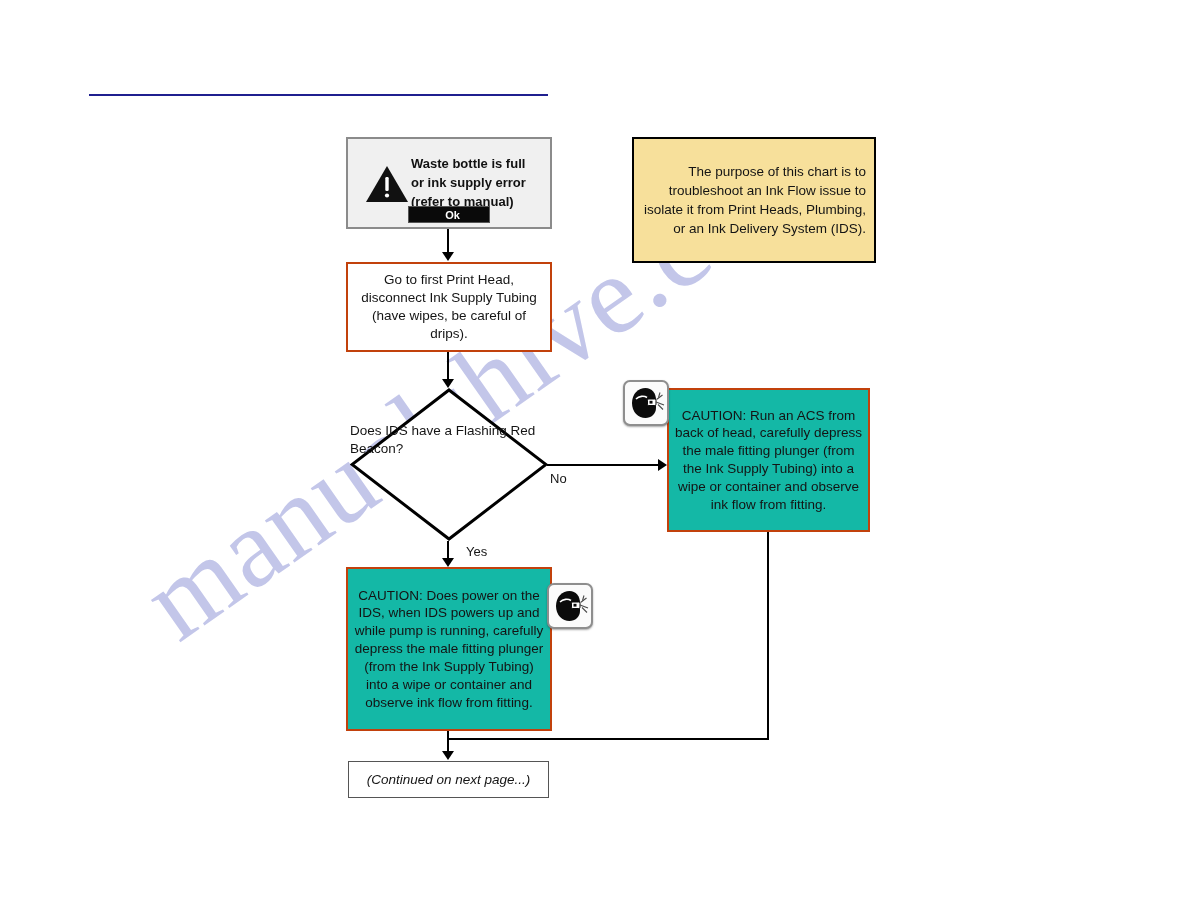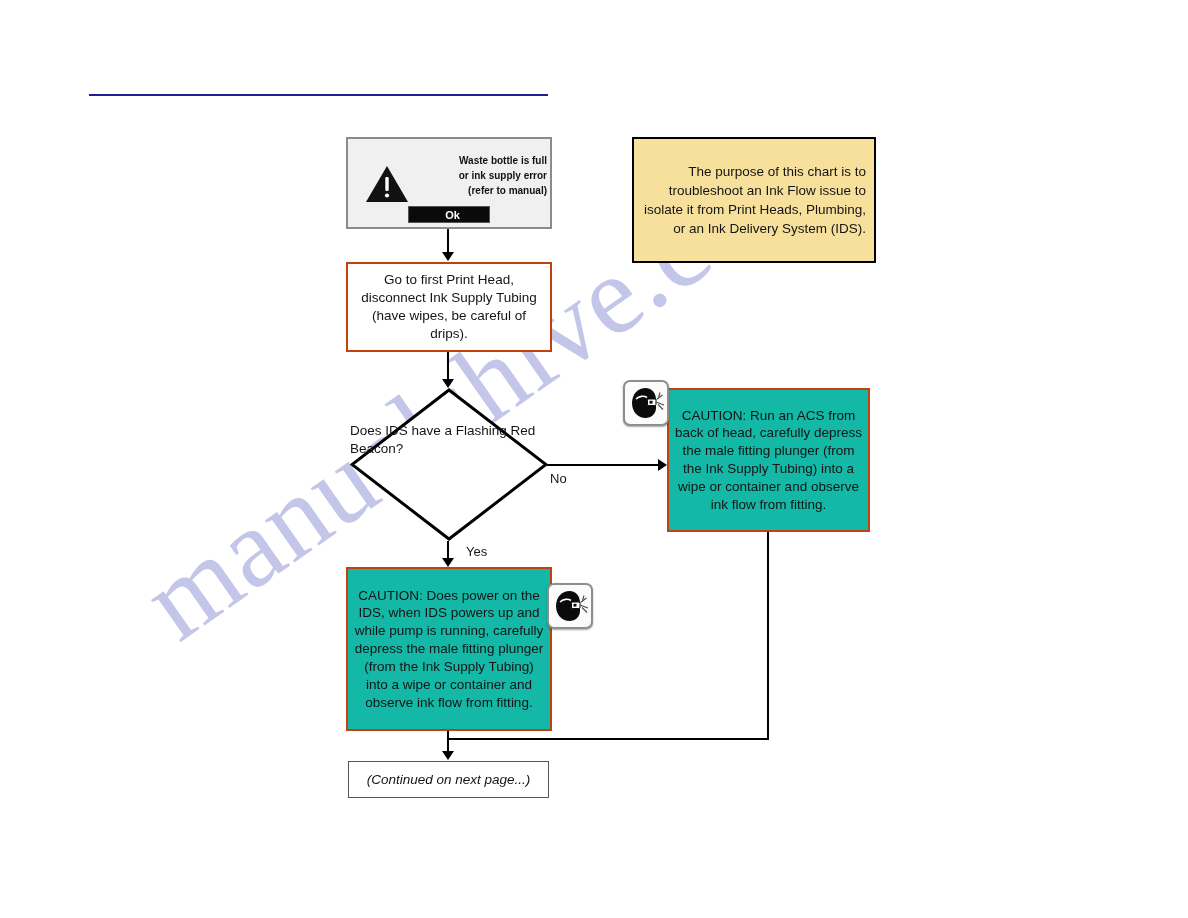--- a/index.html
+++ b/index.html
@@ -91,23 +91,23 @@
     left: 17px;
     top: 25px;
     width: 44px;
     height: 40px;
   }
   #dialog-lines {
     position: absolute;
     left: 63px;
     top: 15px;
     width: 136px;
-    text-align: right;
+    text-align: left;
     font-family: "Liberation Sans", sans-serif;
-    font-size: 10px;
+    font-size: 13px;
     font-weight: bold;
     line-height: 1.48;
     color: #111111;
   }
   #dialog-ok-button {
     position: absolute;
     left: 60px;
     top: 67px;
     width: 82px;
     height: 17px;

